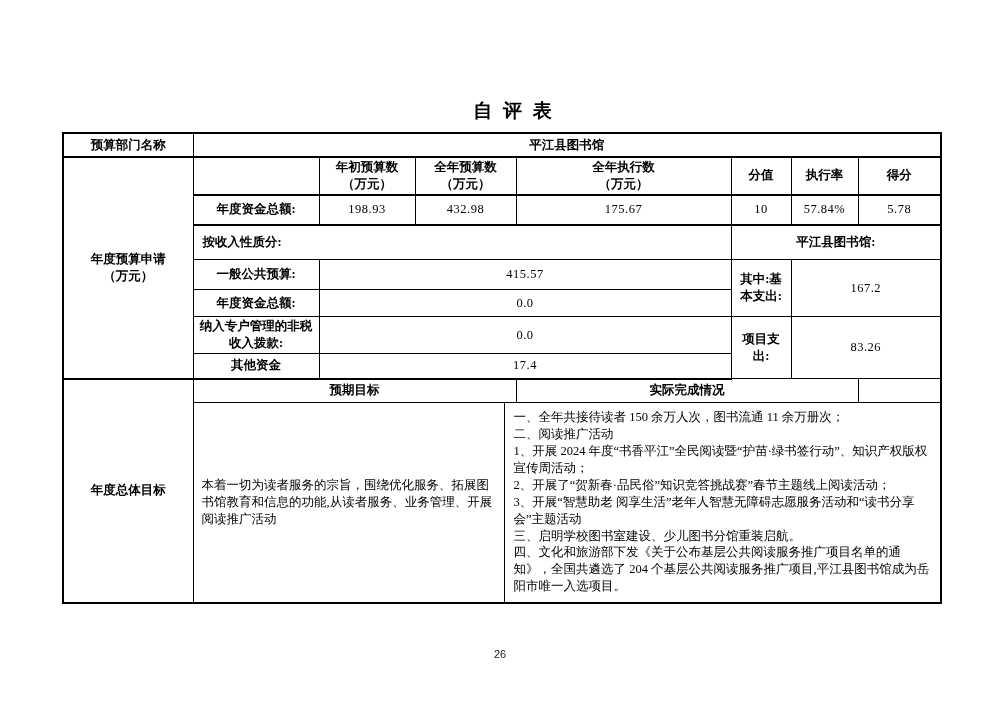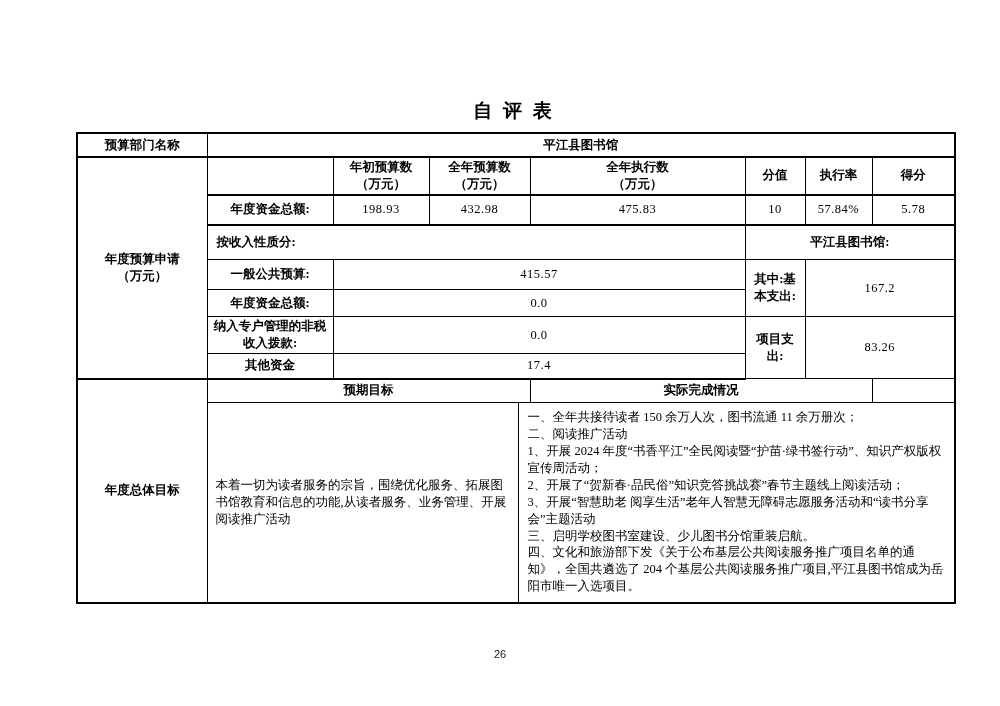--- a/index.html
+++ b/index.html
@@ -20,21 +20,20 @@
     padding-left: 28px;
   }
   table.eval {
     position: absolute;
     left: 62px; top: 132px;
     width: 878px;
     border-collapse: collapse;
     table-layout: fixed;
     border: 2px solid #000;
     font-size: 12.5px;
-    margin-left: 14px;
   }
   table.eval td {
     border: 1px solid #000;
     text-align: center;
     vertical-align: middle;
     padding: 1px 4px;
     line-height: 1.35;
     overflow: hidden;
   }
   tr.thick-bottom td { border-bottom-width: 2px; }
@@ -108,21 +107,21 @@
     </td>
     <td class="lbl">分值</td>
     <td class="lbl">执行率</td>
     <td class="lbl">得分</td>
   </tr>
 
   <tr class="thick-bottom" style="height:30px">
     <td class="lbl">年度资金总额:</td>
     <td class="num">198.93</td>
     <td colspan="2" class="num">432.98</td>
-    <td class="num">475.83</td>
+    <td class="num">175.67</td>
     <td class="num">10</td>
     <td class="num">57.84%</td>
     <td class="num">5.78</td>
   </tr>
 
   <tr style="height:35px">
     <td colspan="5" class="lbl ta-left">按收入性质分:</td>
     <td colspan="3" class="plain">平江县图书馆:</td>
   </tr>
 

